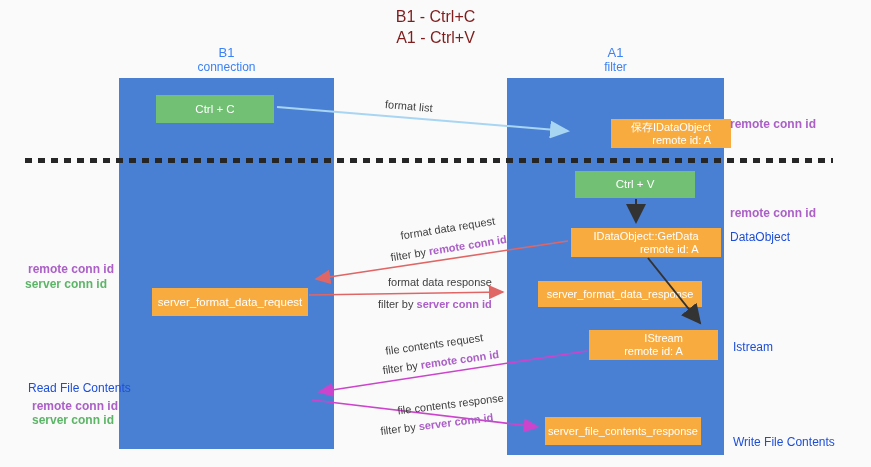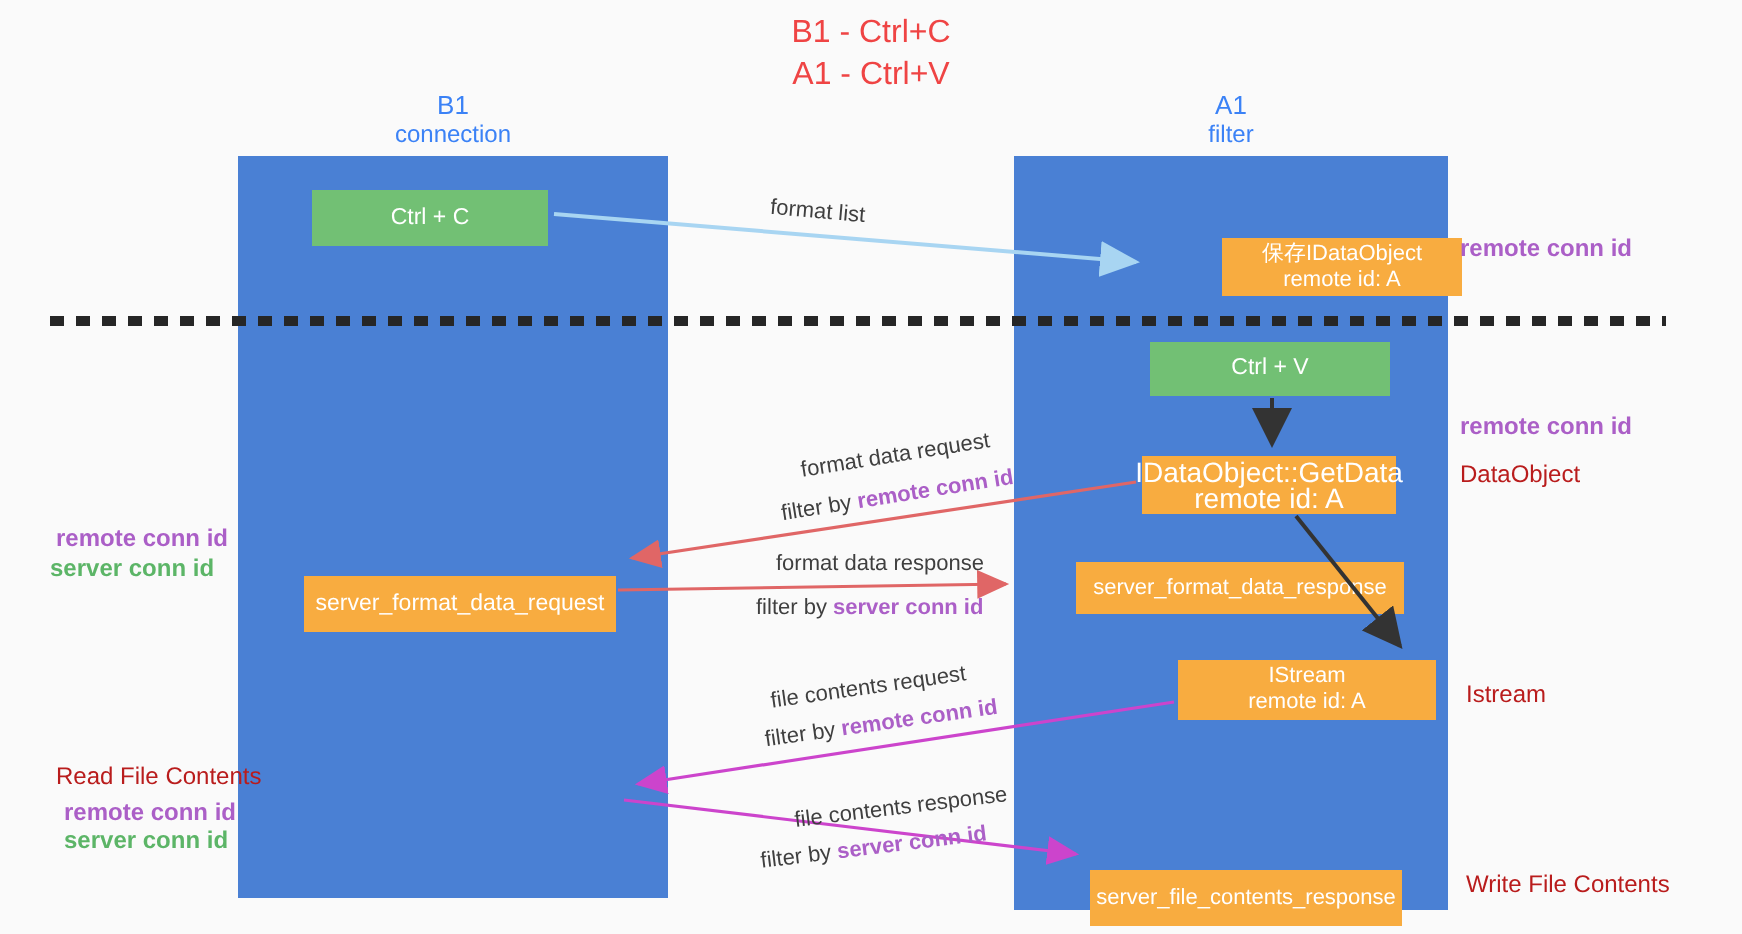--- a/index.html
+++ b/index.html
@@ -4,44 +4,44 @@
 <style>
   html,body{margin:0;padding:0;background:#fafafa;}
   #stage{
     position:relative;width:871px;height:467px;overflow:hidden;
     background:#fafafa;
     font-family:"Liberation Sans", sans-serif;
     color:#3c3c3c;
   }
   .title{
     position:absolute;top:6px;left:0;width:871px;text-align:center;
-    font-size:16px;line-height:21px;color:#ef4444;
+    font-size:16px;line-height:21px;color:#7f1d1d;
   }
   .col-header{position:absolute;text-align:center;font-size:12px;line-height:15px;color:#3b82f6;}
   .col-header .nm{font-size:13px;}
   .lifeline{position:absolute;background:#4a80d4;}
   .dashline{
     position:absolute;left:25px;top:158px;width:808px;height:5px;
     background:repeating-linear-gradient(90deg,#262626 0 7px,transparent 7px 13px);
   }
   .node{
     position:absolute;display:flex;align-items:center;justify-content:center;
-    color:#fff;text-align:center;font-size:11.5px;line-height:13px;
+    color:#fff;text-align:right;font-size:11.5px;line-height:13px;
   }
   .node.green{background:#72c074;}
   .node.orange{background:#f8ac40;}
   .elabel{
     position:absolute;font-size:11px;white-space:nowrap;color:#3f3f3f;
     transform-origin:center center;
   }
   .elabel b.purple{color:#ab5fc7;}
   .slabel{position:absolute;font-size:12px;white-space:nowrap;}
   .slabel.purple{color:#ab5fc7;font-weight:bold;}
   .slabel.green{color:#5cb567;font-weight:bold;}
-  .slabel.plain{color:#b91c1c;}
+  .slabel.plain{color:#1d4ed8;}
   svg.overlay{position:absolute;left:0;top:0;pointer-events:none;}
 </style>
 </head>
 <body>
 
 <div id="stage">
 
   <div class="title">
     <div>B1 - Ctrl+C</div>
     <div>A1 - Ctrl+V</div>
@@ -69,21 +69,21 @@
     <span>
       <span style="display:block">保存IDataObject</span>
       <span style="display:block">remote id: A</span>
     </span>
   </div>
 
   <div class="node green" style="left:575px;top:171px;width:120px;height:27px;">
     <span>Ctrl + V</span>
   </div>
 
-  <div class="node orange" style="left:571px;top:228px;width:127px;height:29px;font-size:14px;">
+  <div class="node orange" style="left:571px;top:228px;width:150px;height:29px;font-size:11px;">
     <span>
       <span style="display:block">IDataObject::GetData</span>
       <span style="display:block">remote id: A</span>
     </span>
   </div>
 
   <div class="node orange" style="left:152px;top:268px;width:156px;height:28px;margin-top:20px;">
     <span>server_format_data_request</span>
   </div>
 
@@ -92,21 +92,21 @@
   </div>
 
   <div class="node orange" style="left:589px;top:330px;width:129px;height:30px;font-size:11px;">
     <span>
       <span style="display:block">IStream</span>
       <span style="display:block">remote id: A</span>
     </span>
   </div>
 
 
-  <div class="node orange" style="left:545px;top:417px;width:156px;height:28px;font-size:11px;margin-top:18px;">
+  <div class="node orange" style="left:545px;top:417px;width:156px;height:28px;font-size:11px;">
     <span>server_file_contents_response</span>
   </div>
 
   <svg class="overlay" width="871" height="467" viewBox="0 0 871 467">
     <defs>
       <marker id="mk-blue" markerWidth="11" markerHeight="9" refX="9" refY="4.5" orient="auto">
         <path d="M0,0 L10,4.5 L0,9 z" fill="#a8d5f2"></path>
       </marker>
       <marker id="mk-black" markerWidth="11" markerHeight="10" refX="9" refY="5" orient="auto">
         <path d="M0,0 L10,5 L0,10 z" fill="#333333"></path>

